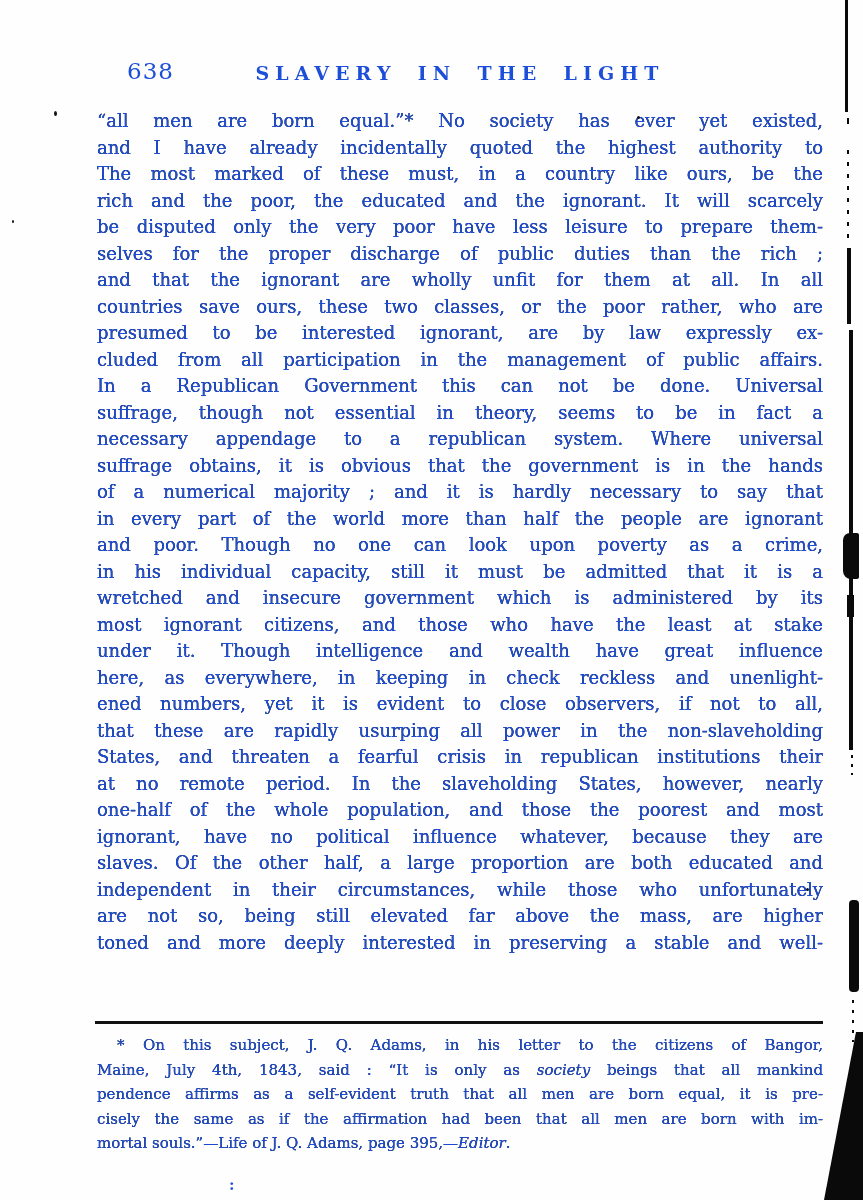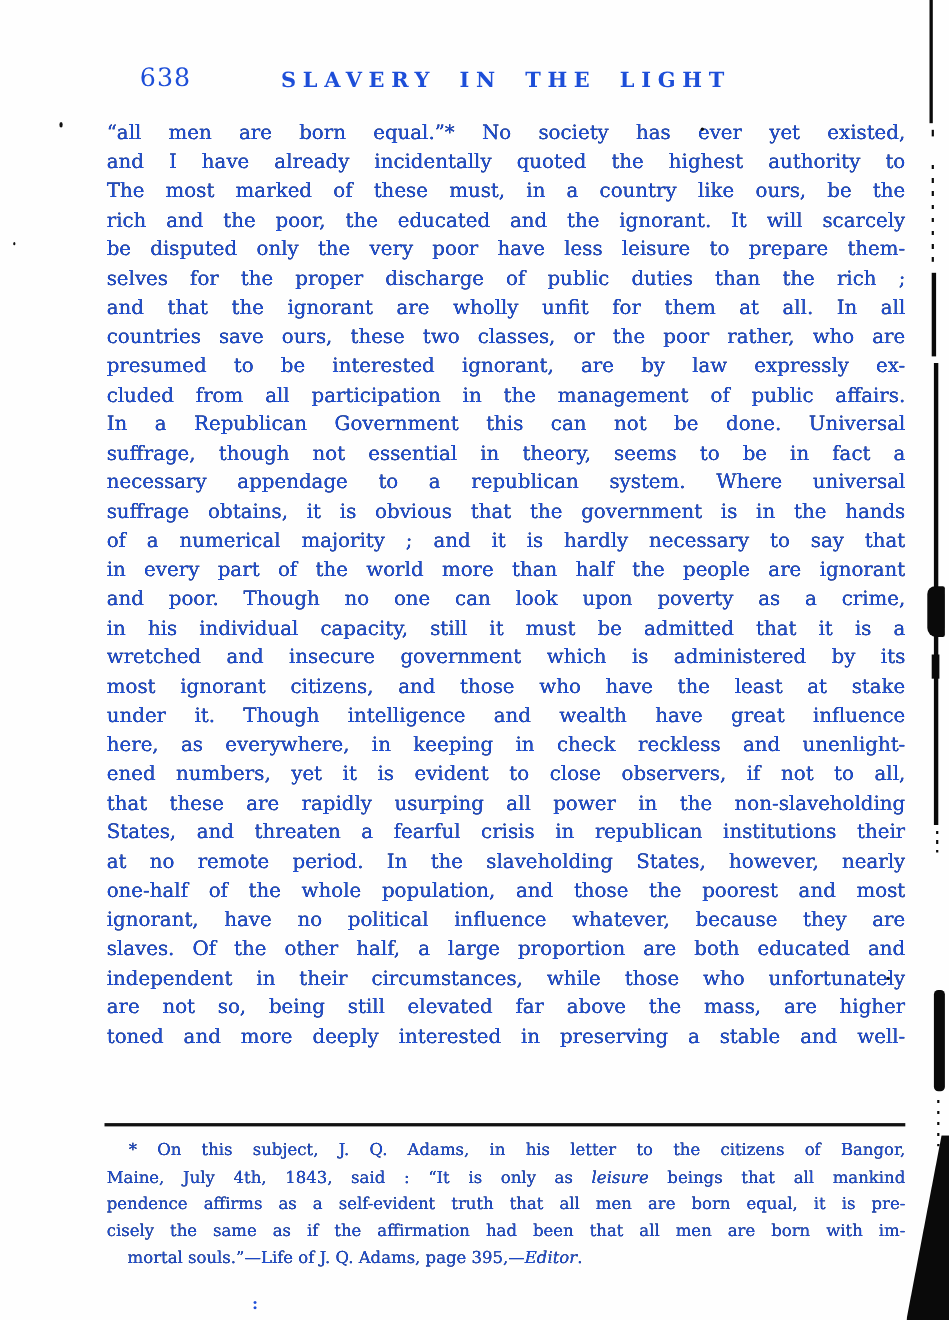--- a/index.html
+++ b/index.html
@@ -40,21 +40,21 @@
   .footnote {
     position:absolute; left:97px; top:1033px; width:726px;
   }
   .footnote .line {
     height:24.6px; line-height:24.6px; font-size:15px;
     text-align:justify; text-align-last:justify;
     text-shadow:0 0 0.4px #000;
     overflow:hidden;
   }
   .footnote .line:first-child { text-indent:20px; }
-  .footnote .line:last-child { text-align-last:left;margin-left:19px; }
+  .footnote .line:last-child { text-align-last:left; }
   .i { font-style:italic; }
   
   .artifact { position:absolute; background:#0a0a0a; }
   .a-line-top    { left:845px; top:0;      width:3px;  height:112px; }
   .a-tick1       { left:847px; top:118px;  width:2px;  height:6px; }
   .a-dots1       { left:847px; top:150px;  width:2px;  height:88px;
                    background:repeating-linear-gradient(#0a0a0a 0 4px, transparent 4px 12px); }
   .a-line-mid1   { left:847px; top:248px;  width:4px;  height:76px; }
   .a-line-long   { left:849px; top:330px;  width:4px;  height:420px; }
   .a-blob1       { left:843px; top:533px;  width:16px; height:46px; border-radius:7px 2px 2px 8px; }
@@ -115,21 +115,21 @@
       <div class="line">ignorant, have no political influence whatever, because they are</div>
       <div class="line">slaves.  Of the other half, a large proportion are both educated and</div>
       <div class="line">independent in their circumstances, while those who unfortunately</div>
       <div class="line">are not so, being still elevated far above the mass, are higher</div>
       <div class="line">toned and more deeply interested in preserving a stable and well-</div>
     </div>
 
   <div class="footnote-rule"></div>
   <div class="footnote" id="footnote">
       <div class="line"><span>* On this subject, J. Q. Adams, in his letter to the citizens of Bangor,</span></div>
-      <div class="line"><span>Maine, July 4th, 1843, said : “It is only as </span><span class="i">leisure</span><span> beings that all mankind</span></div>
+      <div class="line"><span>Maine, July 4th, 1843, said : “It is only as </span><span class="i">society</span><span> beings that all mankind</span></div>
       <div class="line"><span>pendence affirms as a self-evident truth that all men are born equal, it is pre-</span></div>
       <div class="line"><span>cisely the same as if the affirmation had been that all men are born with im-</span></div>
       <div class="line"><span>mortal souls.”—Life of J. Q. Adams, page 395,—</span><span class="i">Editor</span><span>.</span></div>
     </div>
 
   <div class="colon-mark">:</div>
 
   <div class="artifact a-line-top"></div>
   <div class="artifact a-tick1"></div>
   <div class="artifact a-dots1"></div>

